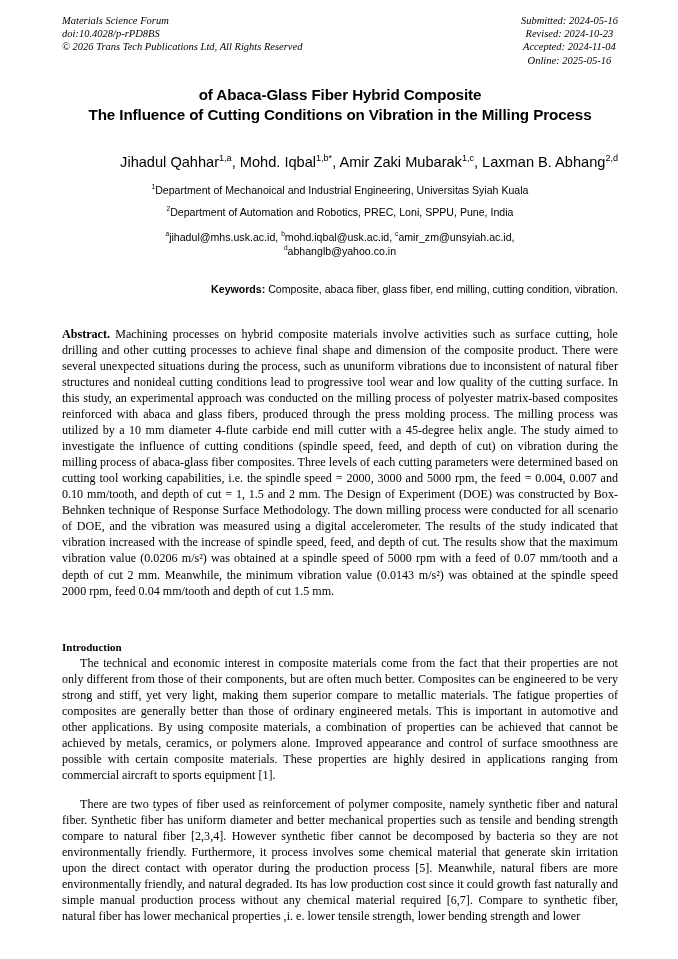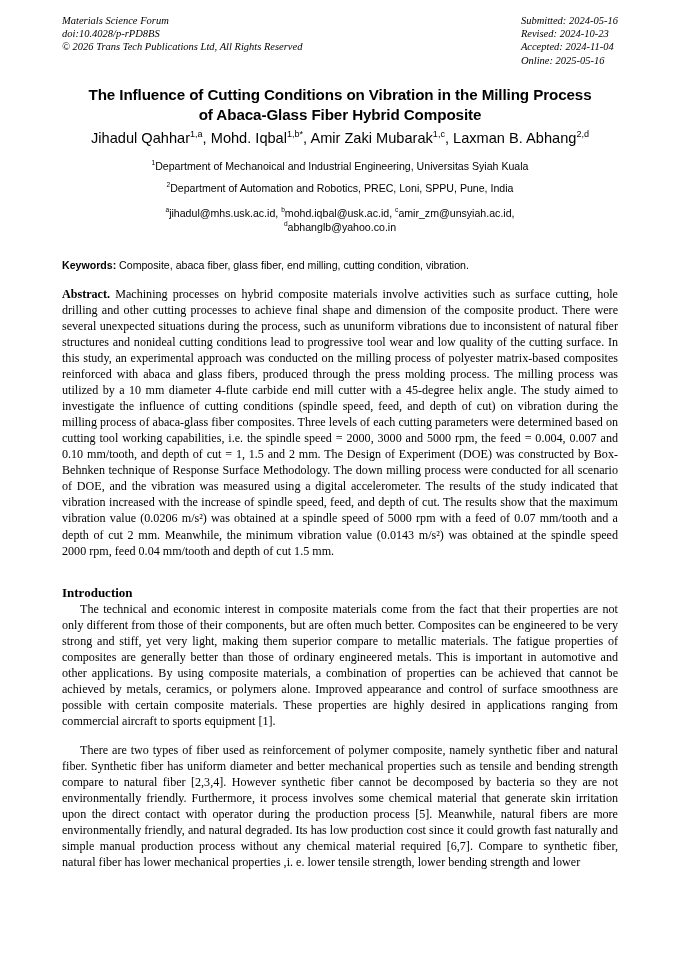--- a/index.html
+++ b/index.html
@@ -27,38 +27,38 @@
     display: flex;
     justify-content: space-between;
     align-items: flex-start;
     font-family: "Liberation Serif", "DejaVu Serif", serif;
     font-style: italic;
     font-size: 10.5px;
     line-height: 13.2px;
     color: #000;
   }
   .journal-header .left { text-align: left; }
-  .journal-header .right { text-align: left; white-space: nowrap; }
+  .journal-header .right { text-align: center; white-space: nowrap; }
   .journal-header div.ln { white-space: nowrap; }
 
   
   .title {
     margin-top: 18px;
     text-align: center;
     font-family: "Liberation Sans", "DejaVu Sans", sans-serif;
     font-weight: bold;
     font-size: 15.2px;
     line-height: 20px;
     letter-spacing: -0.1px;
   }
 
   
   .authors {
-    margin-top: 4px;
-    text-align: center;
+    margin-top: 28px;
+    text-align: right;
     font-family: "Liberation Sans", "DejaVu Sans", sans-serif;
     font-size: 14.6px;
     line-height: 19px;
   }
   .authors sup, .affil sup, .emails sup {
     font-size: 0.62em;
     vertical-align: super;
     line-height: 0;
   }
 
@@ -80,41 +80,41 @@
     font-size: 10.6px;
     line-height: 14px;
   }
 
   
   .keywords {
     margin-top: 24px;
     font-family: "Liberation Sans", "DejaVu Sans", sans-serif;
     font-size: 10.6px;
     line-height: 14px;
-    text-align: left;
+    text-align: right;
   }
   .keywords .lbl { font-weight: bold; }
 
   
   .abstract {
-    margin-top: 14px;
+    margin-top: 30px;
     font-family: "Liberation Serif", "DejaVu Serif", serif;
     font-size: 12.1px;
     line-height: 16.05px;
     text-align: justify;
     text-justify: inter-word;
   }
   .abstract .lbl { font-weight: bold; }
 
   
   .section-heading {
-    margin-top: 26px;
+    margin-top: 40px;
     font-family: "Liberation Serif", "DejaVu Serif", serif;
     font-weight: bold;
-    font-size: 13px;
+    font-size: 11px;
     line-height: 16px;
   }
 
   
   .body-par {
     font-family: "Liberation Serif", "DejaVu Serif", serif;
     font-size: 12.1px;
     line-height: 16.05px;
     text-align: justify;
     text-justify: inter-word;
@@ -136,22 +136,22 @@
       </div>
       <div class="right">
         <div class="ln">Submitted: 2024-05-16</div>
         <div class="ln">Revised: 2024-10-23</div>
         <div class="ln">Accepted: 2024-11-04</div>
         <div class="ln">Online: 2025-05-16</div>
       </div>
     </div>
 
     <div class="title">
+      <div>of Abaca-Glass Fiber Hybrid Composite</div>
       <div>The Influence of Cutting Conditions on Vibration in the Milling Process</div>
-      <div>of Abaca-Glass Fiber Hybrid Composite</div>
     </div>
 
     <div class="authors" id="author-list"><span>Jihadul Qahhar</span><sup>1,a</sup><span>, </span><span>Mohd. Iqbal</span><sup>1,b*</sup><span>, </span><span>Amir Zaki Mubarak</span><sup>1,c</sup><span>, </span><span>Laxman B. Abhang</span><sup>2,d</sup></div>
 
     <div class="affil" id="affil-1"><sup>1</sup><span>Department of Mechanoical and Industrial Engineering, Universitas Syiah Kuala</span></div>
     <div class="affil second" id="affil-2"><sup>2</sup><span>Department of Automation and Robotics,  PREC, Loni, SPPU, Pune, India</span></div>
 
     <div class="emails">
       <div id="emails-1"><sup>a</sup><span>jihadul@mhs.usk.ac.id, </span><sup>b</sup><span>mohd.iqbal@usk.ac.id, </span><sup>c</sup><span>amir_zm@unsyiah.ac.id,</span></div>
       <div id="emails-2"><sup>d</sup><span>abhanglb@yahoo.co.in</span></div>

